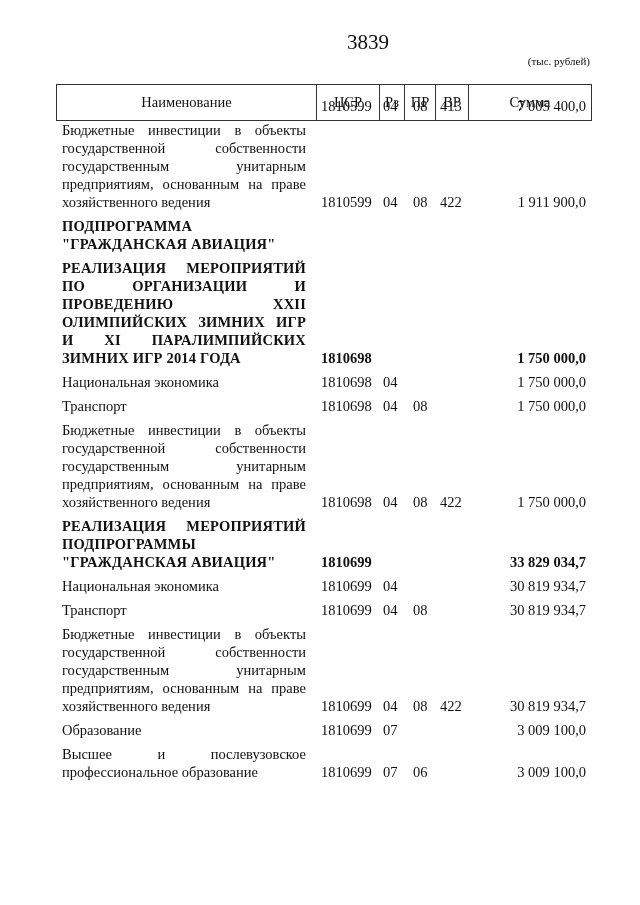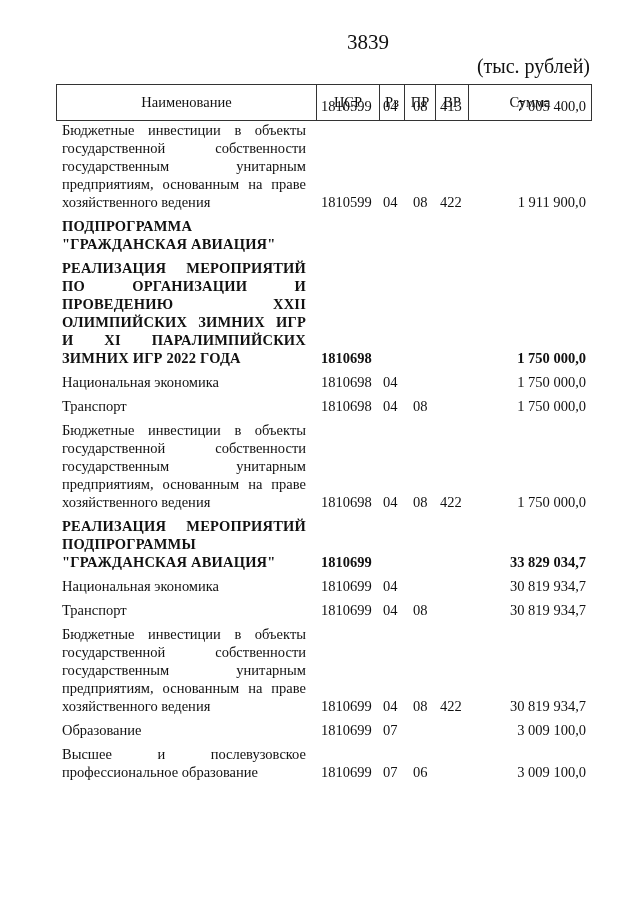--- a/index.html
+++ b/index.html
@@ -7,21 +7,21 @@
     width: 640px; height: 905px; position: relative; overflow: hidden;
     font-family: "Liberation Serif", "DejaVu Serif", serif;
     color: #111; font-size: 14.5px;
   }
   .page-number {
     position: absolute; top: 30px; left: 0; width: 640px; text-align: center;
     font-size: 21px;
     padding-left: 48px;
   }
   .units {
-    position: absolute; top: 55px; right: 50px; font-size: 20px;
+    position: absolute; top: 55px; right: 50px; font-size: 11px;
   }
   .header {
     position: absolute; top: 84px; left: 56px; width: 536px; height: 37px;
     border: 1px solid #333; box-sizing: border-box; display: flex;
   }
   .header > div {
     display: flex; align-items: center; justify-content: center;
     border-right: 1px solid #333; box-sizing: border-box; font-size: 14.5px;
   }
   .header > div:last-child { border-right: none; }
@@ -81,21 +81,21 @@
         <span class="c c-rz">04</span>
         <span class="c c-pr">08</span>
         <span class="c c-vr">422</span>
         <span class="c c-sum">1 911 900,0</span>
       </div>
     </div>
     <div class="row bold">
       <div class="name">ПОДПРОГРАММА "ГРАЖДАНСКАЯ АВИАЦИЯ"</div>
     </div>
     <div class="row bold">
-      <div class="name">РЕАЛИЗАЦИЯ МЕРОПРИЯТИЙ ПО ОРГАНИЗАЦИИ И ПРОВЕДЕНИЮ XXII ОЛИМПИЙСКИХ ЗИМНИХ ИГР И XI ПАРАЛИМПИЙСКИХ ЗИМНИХ ИГР 2022 ГОДА</div>
+      <div class="name">РЕАЛИЗАЦИЯ МЕРОПРИЯТИЙ ПО ОРГАНИЗАЦИИ И ПРОВЕДЕНИЮ XXII ОЛИМПИЙСКИХ ЗИМНИХ ИГР И XI ПАРАЛИМПИЙСКИХ ЗИМНИХ ИГР 2014 ГОДА</div>
       <div class="cols">
         <span class="c c-csr">1810698</span>
         <span class="c c-rz"></span>
         <span class="c c-pr"></span>
         <span class="c c-vr"></span>
         <span class="c c-sum">1 750 000,0</span>
       </div>
     </div>
     <div class="row">
       <div class="name">Национальная экономика</div>

